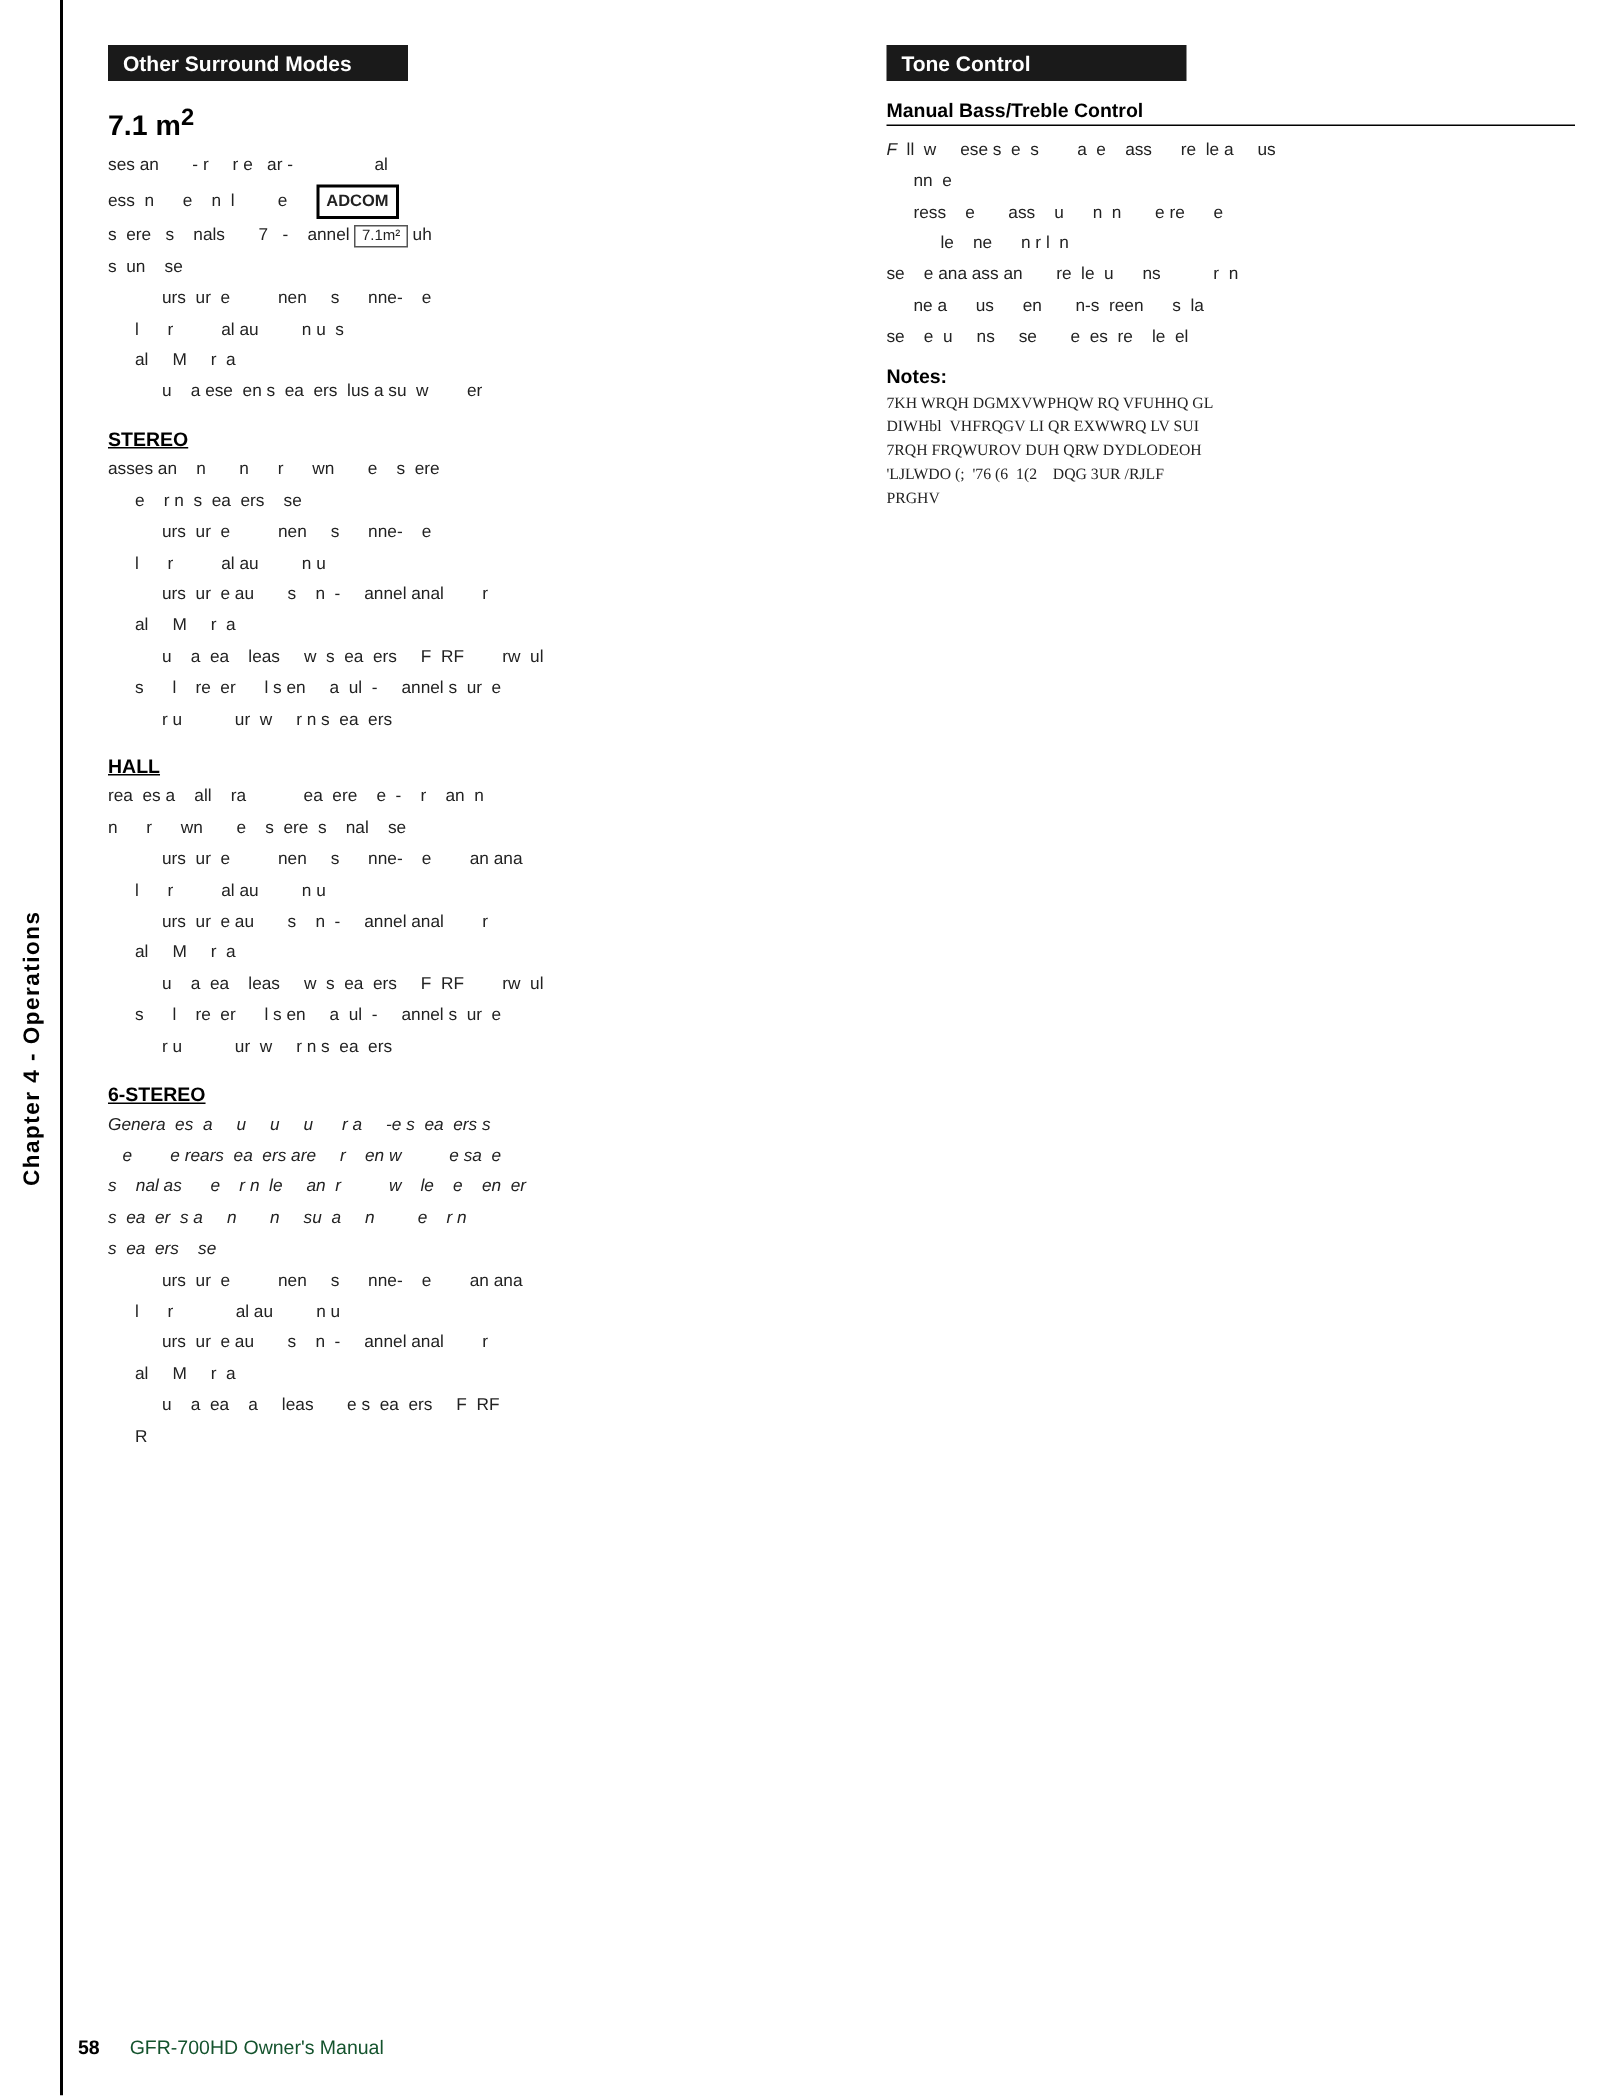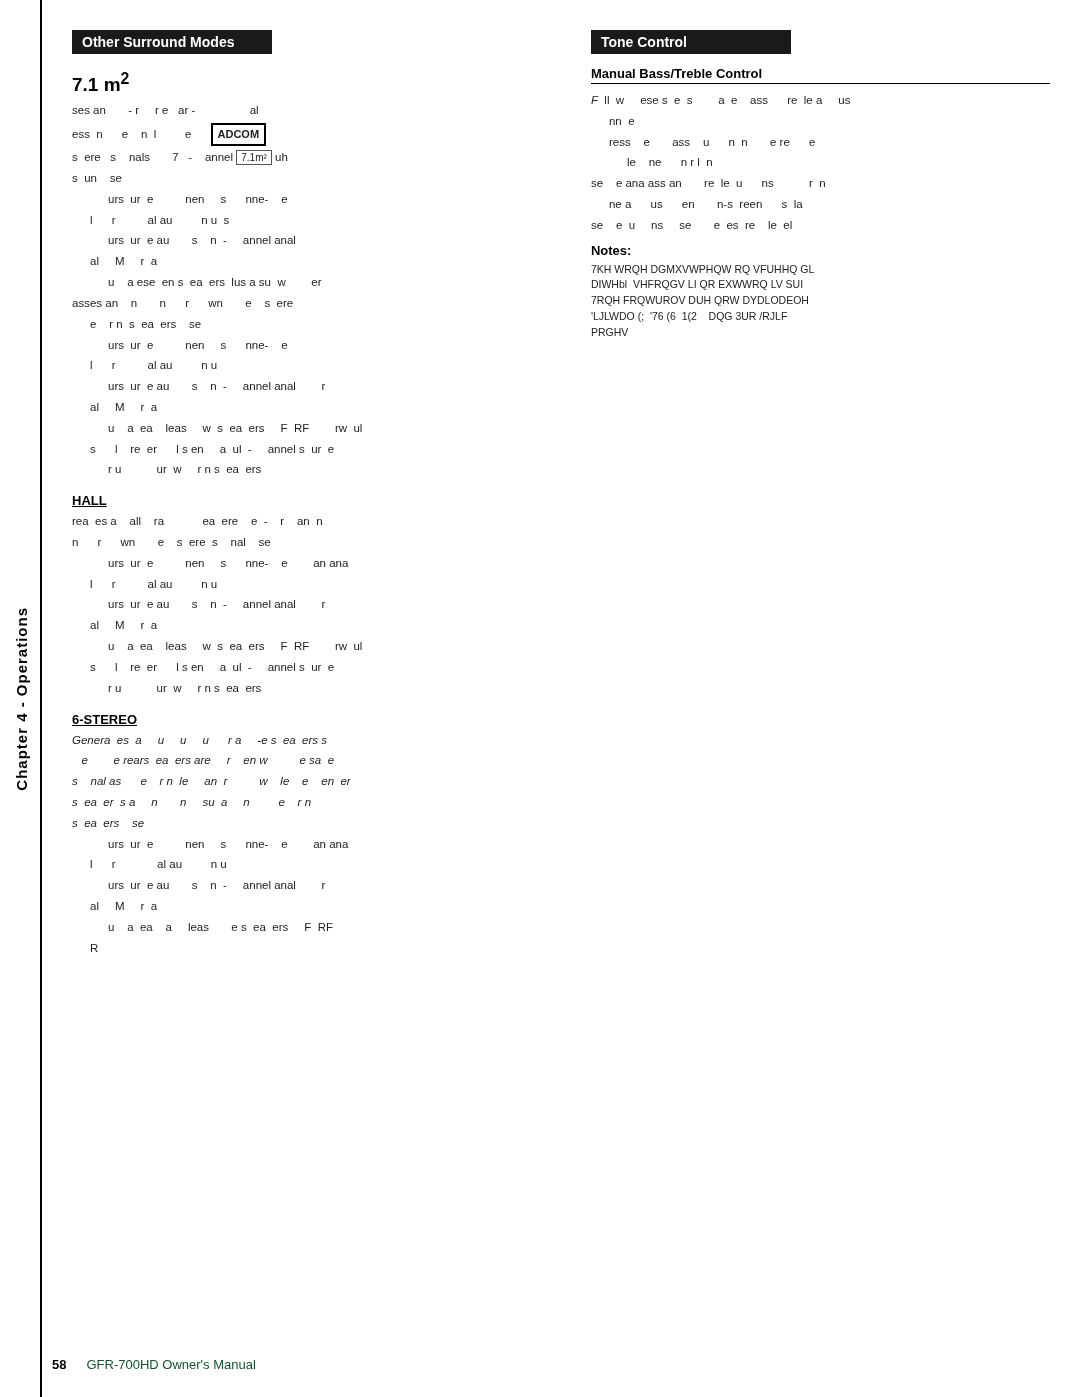--- a/index.html
+++ b/index.html
@@ -122,21 +122,21 @@
     .notes-label {
       font-weight: bold;
       font-size: 13px;
       margin-bottom: 4px;
       margin-top: 8px;
     }
     .notes-text {
       font-size: 10.5px;
       line-height: 1.5;
       color: #222;
-      font-family: Liberation Sans, sans-serif;
+      font-family: Liberation Serif, serif;
     }
 
     
     .manual-header {
       font-weight: bold;
       font-size: 13px;
       border-bottom: 1px solid #000;
       padding-bottom: 2px;
       margin-bottom: 8px;
     }
@@ -178,25 +178,25 @@
       <div class="section-title">
         7.1 m<sup>2</sup>
       </div>
 
       <div class="body-text">ses an &nbsp;&nbsp;&nbsp;&nbsp;&nbsp; -  r &nbsp;&nbsp;&nbsp; r e &nbsp; ar -  &nbsp;&nbsp;&nbsp;&nbsp;&nbsp;&nbsp;&nbsp;&nbsp;&nbsp;&nbsp;&nbsp;&nbsp;&nbsp;&nbsp;&nbsp; al</div>
       <div class="body-text">ess &nbsp;n &nbsp;&nbsp;&nbsp;&nbsp; e &nbsp;&nbsp; n &nbsp;l &nbsp;&nbsp;&nbsp;&nbsp;&nbsp;&nbsp;&nbsp; e &nbsp;&nbsp;&nbsp;&nbsp;<span class="adcom-box">ADCOM</span></div>
       <div class="body-text">s &nbsp;ere &nbsp; s &nbsp;&nbsp; nals &nbsp;&nbsp;&nbsp;&nbsp;&nbsp; 7 &nbsp; - &nbsp;&nbsp; annel <span style="border:1px solid #555; padding:1px 4px; font-size:10px;text-align:right;">7.1m²</span> uh</div>
       <div class="body-text">s &nbsp;un &nbsp;&nbsp; se</div>
       <div class="body-text indent2">urs &nbsp;ur &nbsp;e &nbsp;&nbsp;&nbsp;&nbsp;&nbsp;&nbsp;&nbsp;&nbsp; nen &nbsp;&nbsp;&nbsp; s &nbsp;&nbsp;&nbsp;&nbsp; nne- &nbsp;&nbsp; e</div>
       <div class="body-text indent1">l &nbsp;&nbsp;&nbsp;&nbsp; r &nbsp;&nbsp;&nbsp;&nbsp;&nbsp;&nbsp;&nbsp;&nbsp; al au &nbsp;&nbsp;&nbsp;&nbsp;&nbsp;&nbsp;&nbsp; n u &nbsp;s</div>
-      <div class="body-text indent2">urs &nbsp;ur &nbsp;e au &nbsp;&nbsp;&nbsp;&nbsp;&nbsp; s &nbsp;&nbsp; n &nbsp;- &nbsp;&nbsp;&nbsp; annel anal</div>
       <div class="body-text indent1">al &nbsp;&nbsp;&nbsp; M &nbsp;&nbsp;&nbsp; r &nbsp;a</div>
       <div class="body-text indent2">u &nbsp;&nbsp; a ese &nbsp;en s &nbsp;ea &nbsp;ers &nbsp;lus a su &nbsp;w &nbsp;&nbsp;&nbsp;&nbsp;&nbsp;&nbsp; er</div>
 
       
+      <div class="mode-label">STEREO</div>
       <div class="body-text">asses an &nbsp;&nbsp; n &nbsp;&nbsp;&nbsp;&nbsp;&nbsp; n &nbsp;&nbsp;&nbsp;&nbsp; r &nbsp;&nbsp;&nbsp;&nbsp; wn &nbsp;&nbsp;&nbsp;&nbsp;&nbsp; e &nbsp;&nbsp; s &nbsp;ere</div>
       <div class="body-text indent1">e &nbsp;&nbsp; r n &nbsp;s &nbsp;ea &nbsp;ers &nbsp;&nbsp; se</div>
       <div class="body-text indent2">urs &nbsp;ur &nbsp;e &nbsp;&nbsp;&nbsp;&nbsp;&nbsp;&nbsp;&nbsp;&nbsp; nen &nbsp;&nbsp;&nbsp; s &nbsp;&nbsp;&nbsp;&nbsp; nne- &nbsp;&nbsp; e</div>
       <div class="body-text indent1">l &nbsp;&nbsp;&nbsp;&nbsp; r &nbsp;&nbsp;&nbsp;&nbsp;&nbsp;&nbsp;&nbsp;&nbsp; al au &nbsp;&nbsp;&nbsp;&nbsp;&nbsp;&nbsp;&nbsp; n u</div>
       <div class="body-text indent2">urs &nbsp;ur &nbsp;e au &nbsp;&nbsp;&nbsp;&nbsp;&nbsp; s &nbsp;&nbsp; n &nbsp;- &nbsp;&nbsp;&nbsp; annel anal &nbsp;&nbsp;&nbsp;&nbsp;&nbsp;&nbsp; r</div>
       <div class="body-text indent1">al &nbsp;&nbsp;&nbsp; M &nbsp;&nbsp;&nbsp; r &nbsp;a</div>
       <div class="body-text indent2">u &nbsp;&nbsp; a &nbsp;ea &nbsp;&nbsp; leas &nbsp;&nbsp;&nbsp; w &nbsp;s &nbsp;ea &nbsp;ers &nbsp;&nbsp;&nbsp; F &nbsp;RF &nbsp;&nbsp;&nbsp;&nbsp;&nbsp;&nbsp; rw &nbsp;ul</div>
       <div class="body-text indent1">s &nbsp;&nbsp;&nbsp;&nbsp; l &nbsp;&nbsp; re &nbsp;er &nbsp;&nbsp;&nbsp;&nbsp; l s en &nbsp;&nbsp;&nbsp; a &nbsp;ul &nbsp;- &nbsp;&nbsp;&nbsp; annel s &nbsp;ur &nbsp;e</div>
       <div class="body-text indent2">r u &nbsp;&nbsp;&nbsp;&nbsp;&nbsp;&nbsp;&nbsp;&nbsp;&nbsp; ur &nbsp;w &nbsp;&nbsp;&nbsp; r n s &nbsp;ea &nbsp;ers</div>
 

